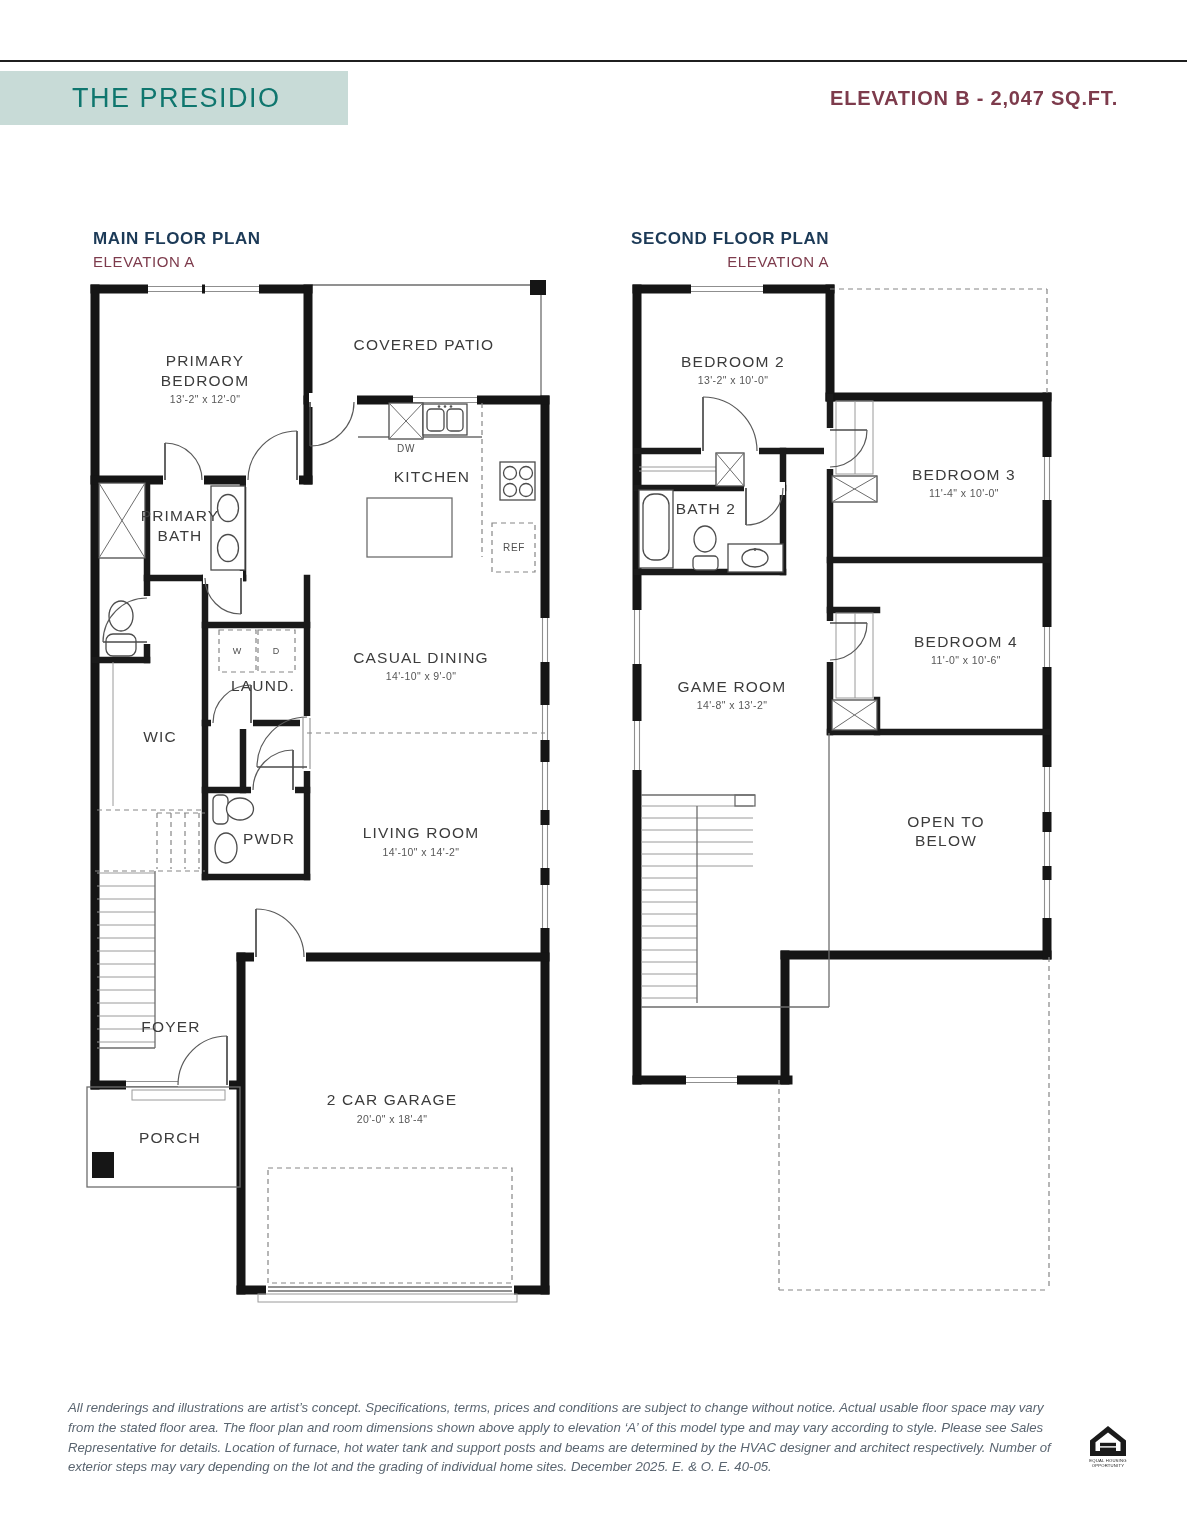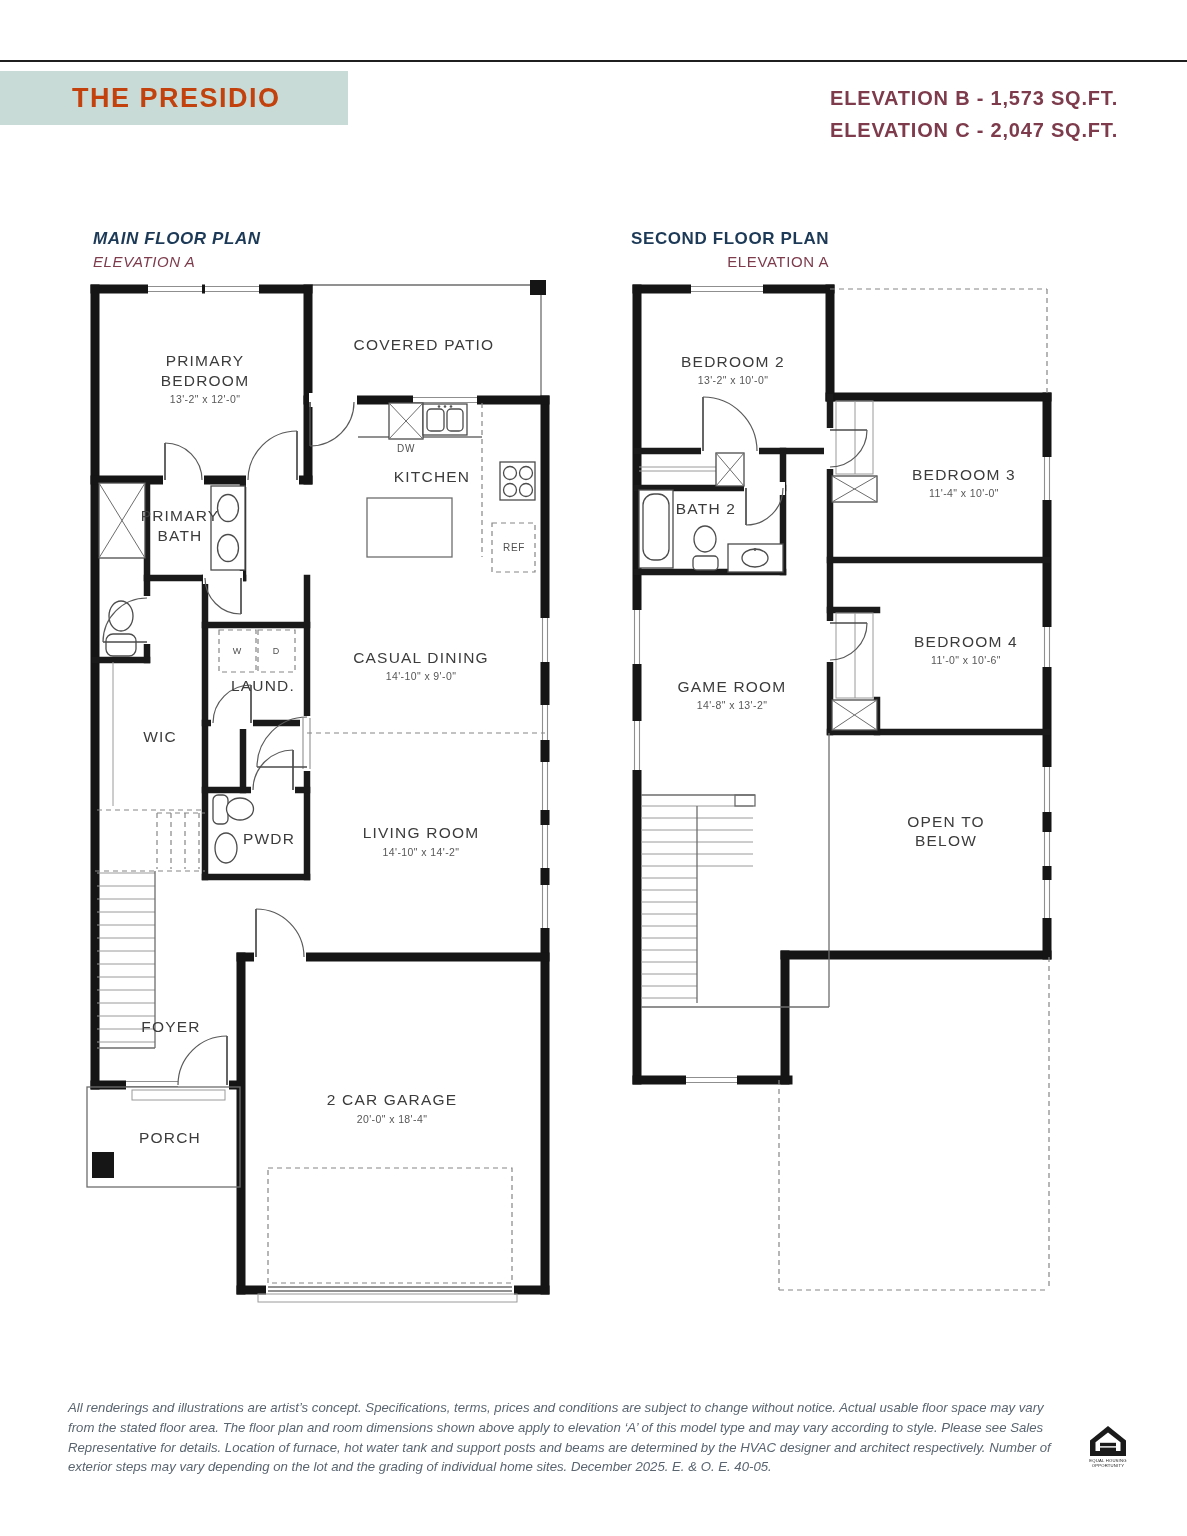--- a/index.html
+++ b/index.html
@@ -1,26 +1,26 @@
 <!DOCTYPE html>
 <html><head>
 <meta charset="utf-8">
 <style>
   html,body{margin:0;padding:0;background:#ffffff;}
   body{width:1187px;height:1536px;position:relative;font-family:"Liberation Sans",sans-serif;}
   .page{position:absolute;inset:0;background:#fff;overflow:hidden;}
   .topline{position:absolute;left:0;top:60px;width:1187px;height:2px;background:#1f1f1f;}
   .banner{position:absolute;left:0;top:71px;width:348px;height:54px;background:#c8dbd7;display:flex;align-items:center;}
-  .banner h1{margin:0 0 0 72px;font-size:27px;font-weight:700;color:#c2410c;letter-spacing:1.5px;white-space:nowrap;}
+  .banner h1{margin:0 0 0 72px;font-size:27px;font-weight:400;color:#0f766e;letter-spacing:1.5px;white-space:nowrap;}
   .elevs{position:absolute;right:69px;top:82px;text-align:right;}
   .elevs div{font-size:20px;font-weight:600;color:#7d3b4c;letter-spacing:.8px;line-height:32px;white-space:nowrap;}
   .plan-head{position:absolute;}
   .plan-head .t{font-size:17px;font-weight:700;color:#1c3a57;letter-spacing:.6px;}
   .plan-head .s{font-size:15px;color:#7d3b4c;letter-spacing:.6px;margin-top:4px;}
-  #main-head{left:93px;top:229px;font-style:italic;}
+  #main-head{left:93px;top:229px;}
   #second-head{left:631px;top:229px;text-align:right;}
   svg.plan{position:absolute;overflow:visible;}
   #main-svg{left:78px;top:276px;}
   #second-svg{left:618px;top:276px;}
   .footer{position:absolute;left:68px;top:1398px;width:1002px;font-size:13.2px;color:#5a6570;line-height:1.5;font-style:italic;}
   .eho{position:absolute;left:1086px;top:1424px;}
   
   .wx{stroke:#151515;stroke-width:9;stroke-linecap:square;}
   .wi{stroke:#1a1a1a;stroke-width:6.5;stroke-linecap:square;}
   .thin{stroke:#6d6d6d;stroke-width:1.3;fill:none;}
@@ -44,22 +44,21 @@
 
 <div class="page">
 
   <div class="topline"></div>
 
   <div class="banner">
     <h1>THE PRESIDIO</h1>
   </div>
 
   <div class="elevs">
-    <div>ELEVATION B - 1,573 SQ.FT.</div>
-    <div>ELEVATION C - 2,047 SQ.FT.</div>
+    <div>ELEVATION B - 2,047 SQ.FT.</div>
   </div>
 
   <div class="plan-head" id="main-head">
     <div class="t">MAIN FLOOR PLAN</div>
     <div class="s">ELEVATION A</div>
   </div>
 
   <div class="plan-head" id="second-head">
     <div class="t">SECOND FLOOR PLAN</div>
     <div class="s">ELEVATION A</div>

